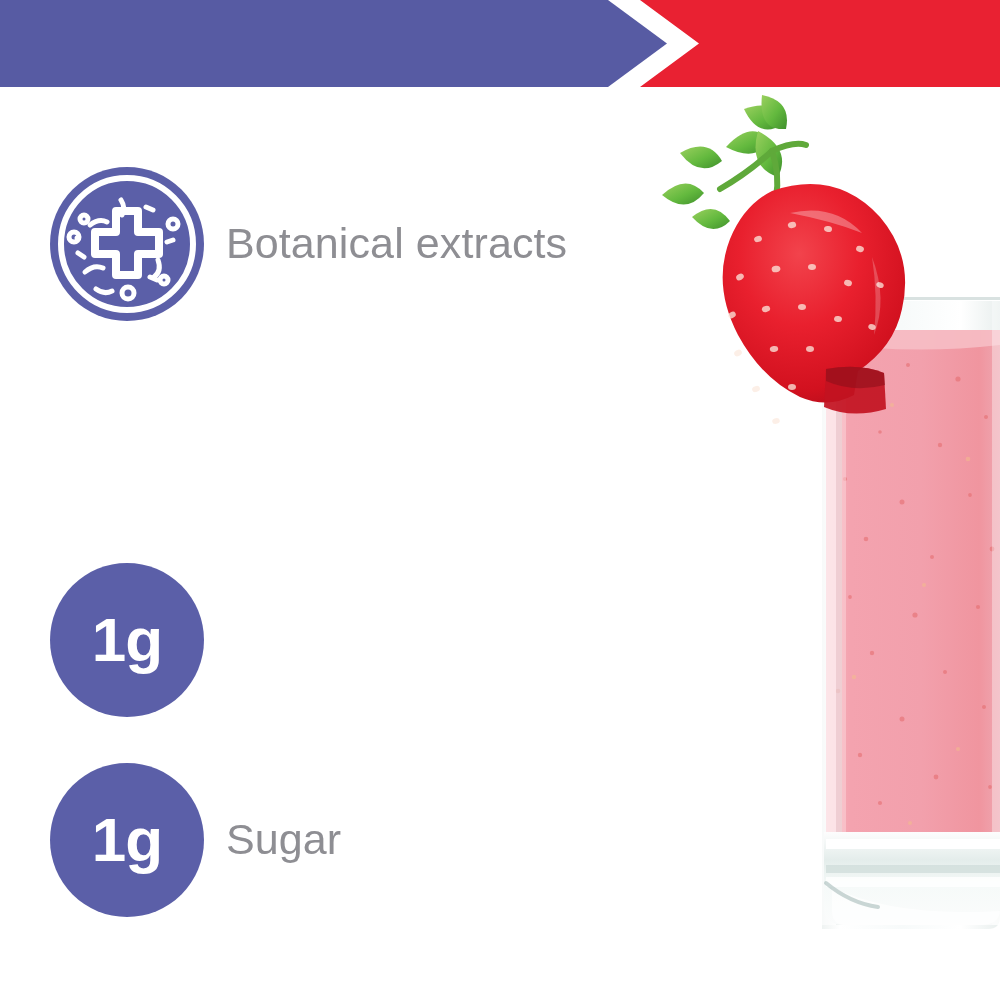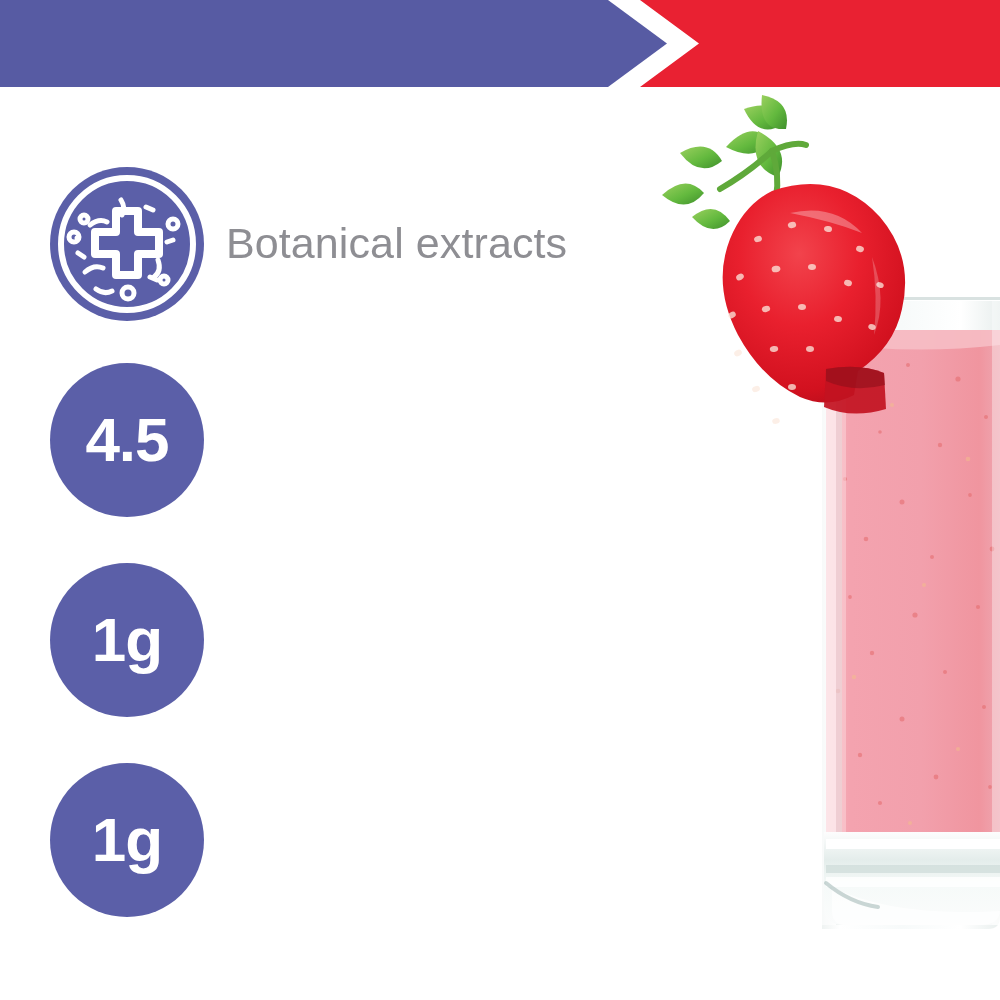--- a/index.html
+++ b/index.html
@@ -156,35 +156,33 @@
             <circle cx="78" cy="126" r="6"></circle>
             <circle cx="114" cy="113" r="4"></circle>
             <circle cx="34" cy="52" r="4"></circle>
           </g>
         </svg>
       </div>
       <div class="benefit-label">Botanical extracts</div>
     </div>
 
     <div class="benefit-row row-1">
-      <div class="badge">
-        <span class="badge-value">4.5</span>
-      </div>
     </div>
 
     <div class="benefit-row row-2">
       <div class="badge">
         <span class="badge-value">1g</span>
       </div>
     </div>
 
     <div class="benefit-row row-3">
       <div class="badge">
         <span class="badge-value">1g</span>
       </div>
+      <div class="benefit-label">Sugar</div>
     </div>
   </div>
 
   <div class="product">
     <svg class="photo-svg" width="360" height="913" viewBox="0 0 360 913">
       <defs>
         <linearGradient id="smoothieGrad" x1="0" y1="0" x2="1" y2="0">
           <stop offset="0%" stop-color="#F6B3BD"></stop>
           <stop offset="14%" stop-color="#F4A3AF"></stop>
           <stop offset="55%" stop-color="#F2A0AC"></stop>

